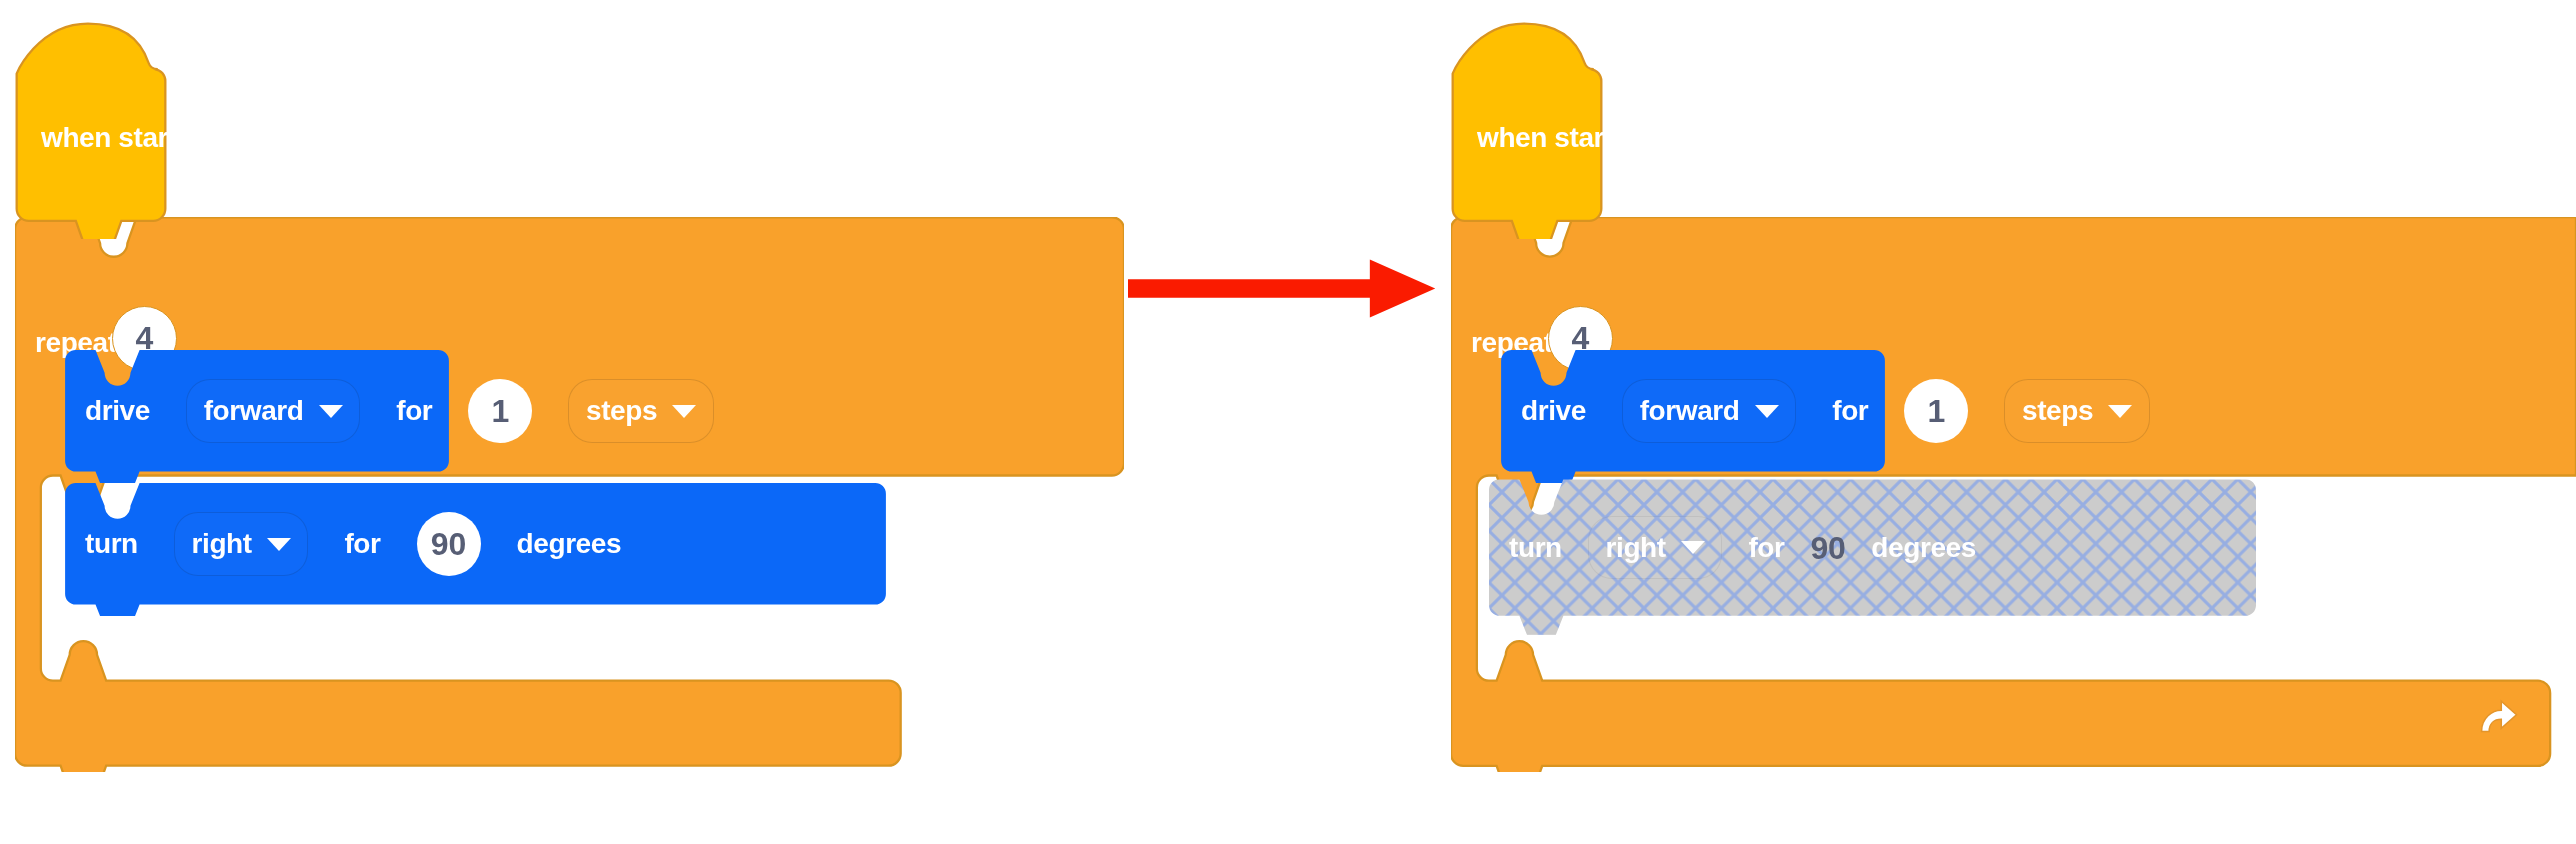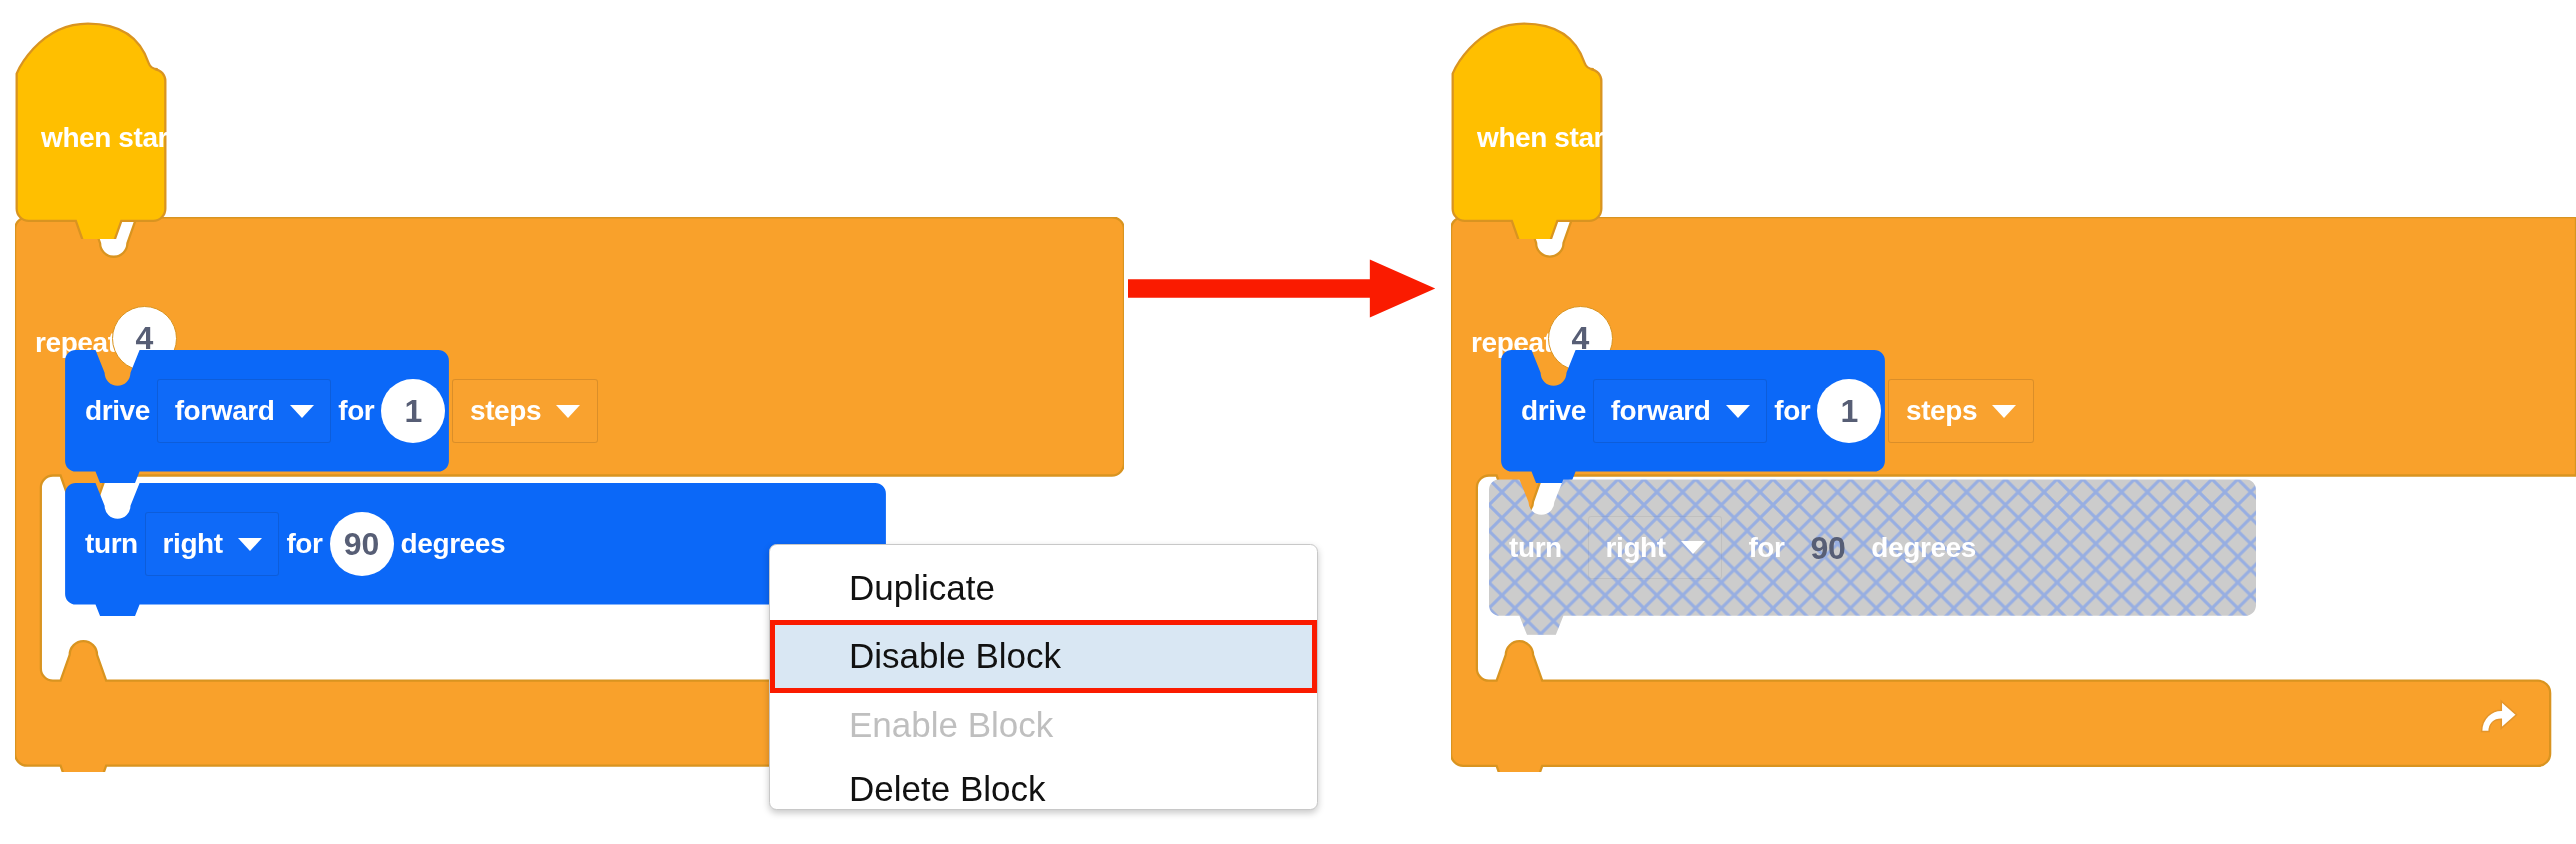--- a/index.html
+++ b/index.html
@@ -69,25 +69,25 @@
   
   .sblock { position: absolute; }
   .sblock svg { position: absolute; left: 0; top: 0; }
   .srow {
     position: absolute;
     top: 0; left: 0;
     height: 100%;
     display: flex;
     align-items: center;
     padding-left: 20px;
-    gap: 7px;
+    gap: 36px;
   }
   .dropdown {
     border: 1.5px solid rgba(0,0,0,0.12);
-    border-radius: 3px;
+    border-radius: 24px;
     padding: 16.7px 16.7px;
     display: flex;
     align-items: center;
     gap: 15px;
     background: rgba(255,255,255,0.02);
   }
   .dropdown .caret {
     width: 0; height: 0;
     border-left: 12px solid transparent;
     border-right: 12px solid transparent;
@@ -333,21 +333,15 @@
           <span class="blk-label">right</span>
           <span class="caret"></span>
         </div>
         <span class="blk-label">for</span>
         <span class="oval blk-label" style="color:#575E75;">90</span>
         <span class="blk-label">degrees</span>
       </div>
     </div>
   </div>
 
-  <div class="ctxmenu">
-    <div class="ctxitem">Duplicate</div>
-    <div class="ctxitem highlight">Disable Block</div>
-    <div class="ctxitem disabled">Enable Block</div>
-    <div class="ctxitem">Delete Block</div>
-  </div>
 
 </div>
 
 
 </body></html>

